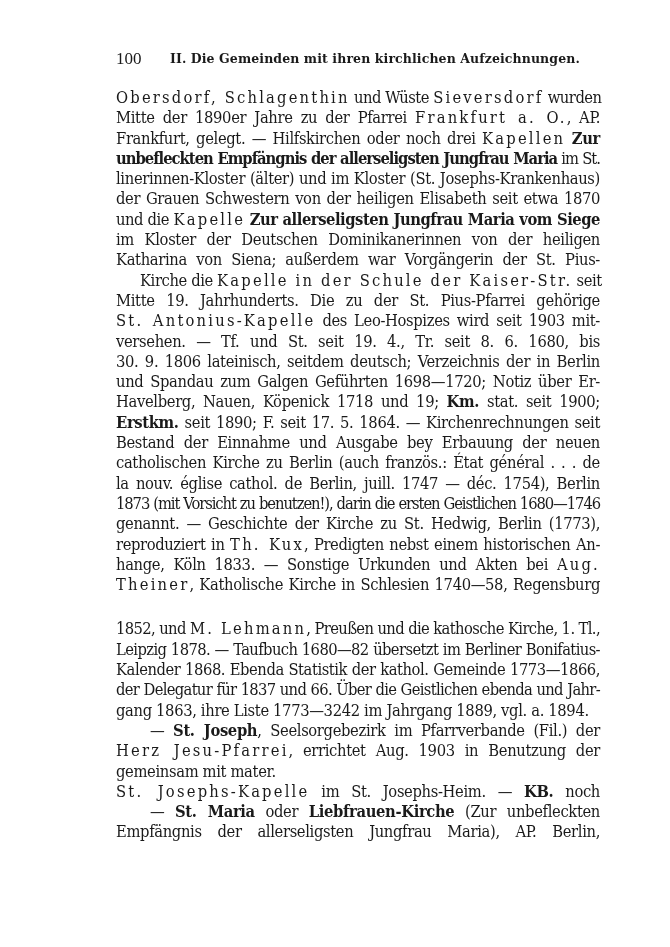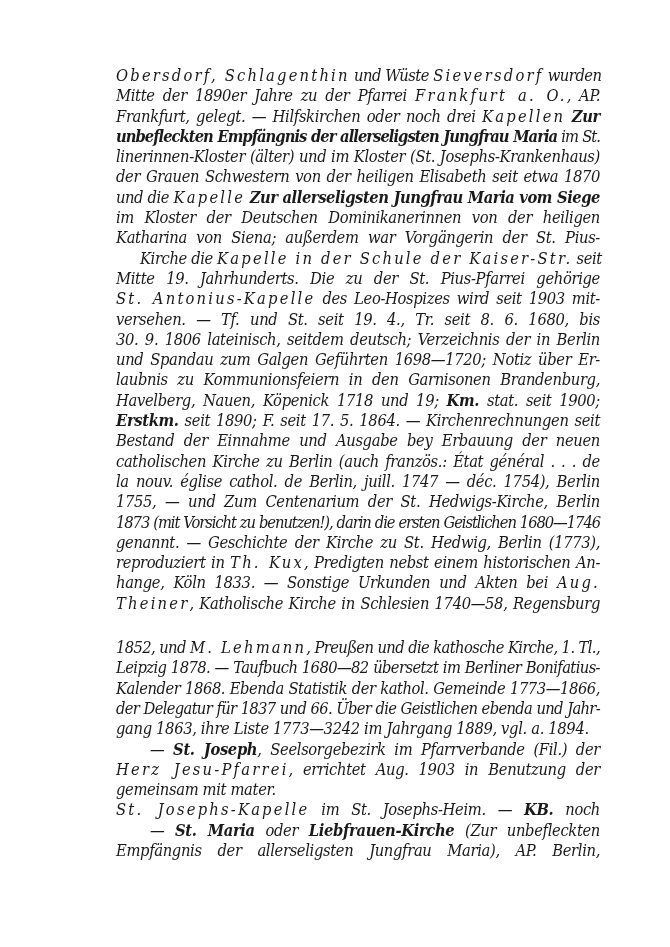--- a/index.html
+++ b/index.html
@@ -38,21 +38,20 @@
       position: absolute;
       left: 54px;
       top: 0;
       font-family: "DejaVu Serif", serif;
       font-size: 12.5px;
       font-weight: bold;
       letter-spacing: 0.1px;
     }
     .body-text {
       margin-top: 18px;
-      font-style: italic;
     }
     .line {
       display: block;
       height: 20.3px;
       line-height: 20.3px;
       font-size: 16.4px;
       font-family: "DejaVu Serif", serif;
       text-align: justify;
       text-align-last: justify;
       white-space: nowrap;
@@ -70,43 +69,45 @@
     .line .seg {
       display: inline;
     }
     .b { font-weight: bold; }
     .sp { letter-spacing: 2.2px; }
   </style>
 </head>
 <body>
 
 <div class="page">
+  <div class="running-head">
+    <span class="page-number">100</span>
+    <span class="head-title">II. Die Gemeinden mit ihren kirchlichen Aufzeichnungen.</span>
+  </div>
   <div class="body-text" id="body-text">
       <div class="line" style="letter-spacing: -0.47482px;"><span class="seg sp">Obersdorf, </span><span class="seg sp">Schlagenthin</span><span class="seg"> und Wüste </span><span class="seg sp">Sieversdorf</span><span class="seg"> wurden</span></div>
       <div class="line"><span class="seg">Mitte der 1890er Jahre zu der Pfarrei </span><span class="seg sp">Frankfurt a. O.</span><span class="seg">, AP.</span></div>
       <div class="line"><span class="seg">Frankfurt, gelegt. — Hilfskirchen oder noch drei </span><span class="seg sp">Kapellen</span><span class="seg"> </span><span class="seg b">Zur</span></div>
       <div class="line" style="letter-spacing: -0.978613px;"><span class="seg b">unbefleckten Empfängnis der allerseligsten Jungfrau Maria</span><span class="seg"> im St.</span></div>
       <div class="line"><span class="seg">linerinnen-Kloster (älter) und im Kloster (St. Josephs-Krankenhaus)</span></div>
       <div class="line"><span class="seg">der Grauen Schwestern von der heiligen Elisabeth seit etwa 1870</span></div>
       <div class="line" style="letter-spacing: -0.45429px;"><span class="seg">und die </span><span class="seg sp">Kapelle</span><span class="seg"> </span><span class="seg b">Zur allerseligsten Jungfrau Maria vom Siege</span></div>
       <div class="line"><span class="seg">im Kloster der Deutschen Dominikanerinnen von der heiligen</span></div>
       <div class="line"><span class="seg">Katharina von Siena; außerdem war Vorgängerin der St. Pius-</span></div>
       <div class="line" style="letter-spacing: -0.400295px; margin-left: 24px;"><span class="seg">Kirche die </span><span class="seg sp">Kapelle in der Schule der Kaiser-Str.</span><span class="seg"> seit</span></div>
       <div class="line"><span class="seg">Mitte 19. Jahrhunderts. Die zu der St. Pius-Pfarrei gehörige</span></div>
       <div class="line"><span class="seg sp">St. Antonius-Kapelle</span><span class="seg"> des Leo-Hospizes wird seit 1903 mit-</span></div>
       <div class="line"><span class="seg">versehen. — Tf. und St. seit 19. 4., Tr. seit 8. 6. 1680, bis</span></div>
       <div class="line"><span class="seg">30. 9. 1806 lateinisch, seitdem deutsch; Verzeichnis der in Berlin</span></div>
       <div class="line"><span class="seg">und Spandau zum Galgen Geführten 1698—1720; Notiz über Er-</span></div>
-      <div class="line"><span class="seg">laubnis zu Kommunionsfeiern in den Garnisonen Brandenburg,</span></div>
       <div class="line"><span class="seg">Havelberg, Nauen, Köpenick 1718 und 19; </span><span class="seg b">Km.</span><span class="seg"> stat. seit 1900;</span></div>
       <div class="line"><span class="seg b">Erstkm.</span><span class="seg"> seit 1890; F. seit 17. 5. 1864. — Kirchenrechnungen seit</span></div>
       <div class="line"><span class="seg">Bestand der Einnahme und Ausgabe bey Erbauung der neuen</span></div>
       <div class="line"><span class="seg">catholischen Kirche zu Berlin (auch französ.: État général . . . de</span></div>
       <div class="line"><span class="seg">la nouv. église cathol. de Berlin, juill. 1747 — déc. 1754), Berlin</span></div>
-      <div class="line"><span class="seg">1755, — und Zum Centenarium der St. Hedwigs-Kirche, Berlin</span></div>
       <div class="line" style="letter-spacing: -1.07122px;"><span class="seg">1873 (mit Vorsicht zu benutzen!), darin die ersten Geistlichen 1680—1746</span></div>
       <div class="line"><span class="seg">genannt. — Geschichte der Kirche zu St. Hedwig, Berlin (1773),</span></div>
       <div class="line" style="letter-spacing: -0.400248px;"><span class="seg">reproduziert in </span><span class="seg sp">Th. Kux</span><span class="seg">, Predigten nebst einem historischen An-</span></div>
       <div class="line"><span class="seg">hange, Köln 1833. — Sonstige Urkunden und Akten bei </span><span class="seg sp">Aug.</span></div>
       <div class="line"><span class="seg sp">Theiner</span><span class="seg">, Katholische Kirche in Schlesien 1740—58, Regensburg</span></div>
       <div class="line" style="letter-spacing: -0.618502px; margin-top: 24px;"><span class="seg">1852, und </span><span class="seg sp">M. Lehmann</span><span class="seg">, Preußen und die kathosche Kirche, 1. Tl.,</span></div>
       <div class="line" style="letter-spacing: -0.603125px;"><span class="seg">Leipzig 1878. — Taufbuch 1680—82 übersetzt im Berliner Bonifatius-</span></div>
       <div class="line" style="letter-spacing: -0.444147px;"><span class="seg">Kalender 1868. Ebenda Statistik der kathol. Gemeinde 1773—1866,</span></div>
       <div class="line" style="letter-spacing: -0.677803px;"><span class="seg">der Delegatur für 1837 und 66. Über die Geistlichen ebenda und Jahr-</span></div>
       <div class="line last"><span class="seg">gang 1863, ihre Liste 1773—3242 im Jahrgang 1889, vgl. a. 1894.</span></div>

